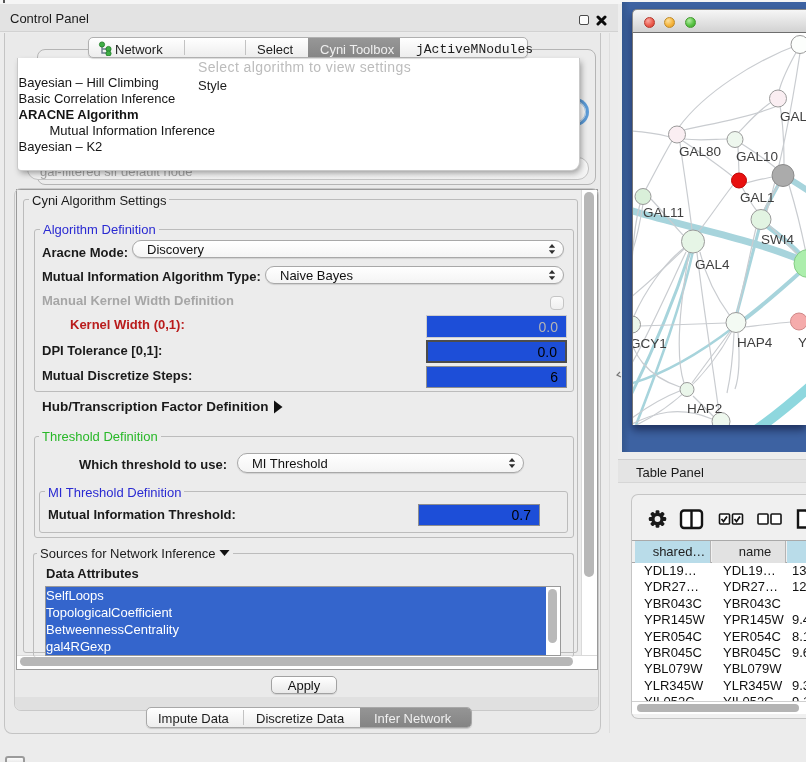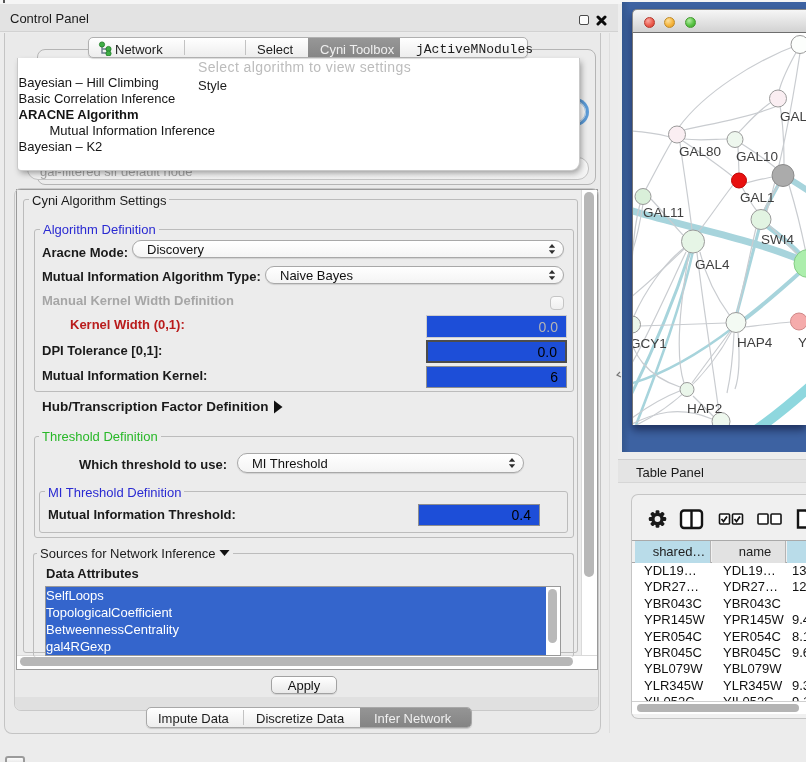--- a/index.html
+++ b/index.html
@@ -105,21 +105,21 @@
 <div class="lbl" style="left:42px;top:317px;color:#b91c1c;margin-left:28px;">Kernel Width (0,1):</div>
 <div class="inp" style="left:426px;top:315px;width:141px;height:23px;border:1px solid #cdcdcd;">
     <span style="color:#b4b4b4;">0.0</span>
   </div>
 
 <div class="lbl" style="left:42px;top:343px;">DPI Tolerance [0,1]:</div>
 <div class="inp" style="left:426px;top:340px;width:141px;height:23px;border:2px solid #4c4c4c;">
     <span style="color:#000;">0.0</span>
   </div>
 
-<div class="lbl" style="left:42px;top:368px;">Mutual Information Kernel:</div>
+<div class="lbl" style="left:42px;top:368px;">Mutual Discretize Steps:</div>
 <div class="inp" style="left:426px;top:366px;width:141px;height:22px;border:1px solid #8e8e8e;">
     <span style="color:#000;">6</span>
   </div>
 
 <div class="lbl" style="left:42px;top:399px;font-size:13.5px;">Hub/Transcription Factor Definition</div>
 <svg class="abs" style="left:273px;top:399.5px;" width="10" height="14" viewBox="0 0 10 14">
     <path d="M1 0.5 L9.5 7 L1 13.5 Z" fill="#111"></path>
   </svg>
 
 <div class="grp" style="left:34px;top:436px;width:540px;height:102px;"></div>
@@ -132,21 +132,21 @@
       <path d="M4 0.5 L7.2 4.2 L0.8 4.2 Z" fill="#2e2e2e"></path>
       <path d="M4 10.5 L7.2 6.8 L0.8 6.8 Z" fill="#2e2e2e"></path>
     </svg>
 </div>
 
 <div class="grp" style="left:39px;top:491px;width:529px;height:42px;"></div>
 <div class="grpl" style="left:45px;top:485px;color:#2a2ad2;">MI Threshold Definition</div>
 
 <div class="lbl" style="left:48px;top:507px;">Mutual Information Threshold:</div>
 <div class="inp" style="left:418px;top:504px;width:122px;height:22px;border:1px solid #8e8e8e;">
-    <span style="color:#000;">0.4</span>
+    <span style="color:#000;">0.7</span>
   </div>
 
 <div class="grp" style="left:33px;top:553px;width:541px;height:104px;border-bottom:none;"></div>
 <div class="grpl" style="left:37px;top:545.5px;color:#1b1b1b;">Sources for Network Inference <svg width="11" height="8" viewBox="0 0 11 8" style="vertical-align:1px;">
       <path d="M0.5 1 L10.5 1 L5.5 7 Z" fill="#111"></path>
     </svg></div>
 
 <div class="lbl" style="left:46px;top:566px;">Data Attributes</div>
 <div class="abs" style="left:45px;top:586px;width:516px;height:69.5px;border:1px solid #999;background:#fff;">
   <div class="abs" style="left:0;top:0;width:500px;height:68px;background:#3465cc;color:#fff;font-size:13px;line-height:17px;padding-left:0;">SelfLoops<br>TopologicalCoefficient<br>BetweennessCentrality<br>gal4RGexp</div>

